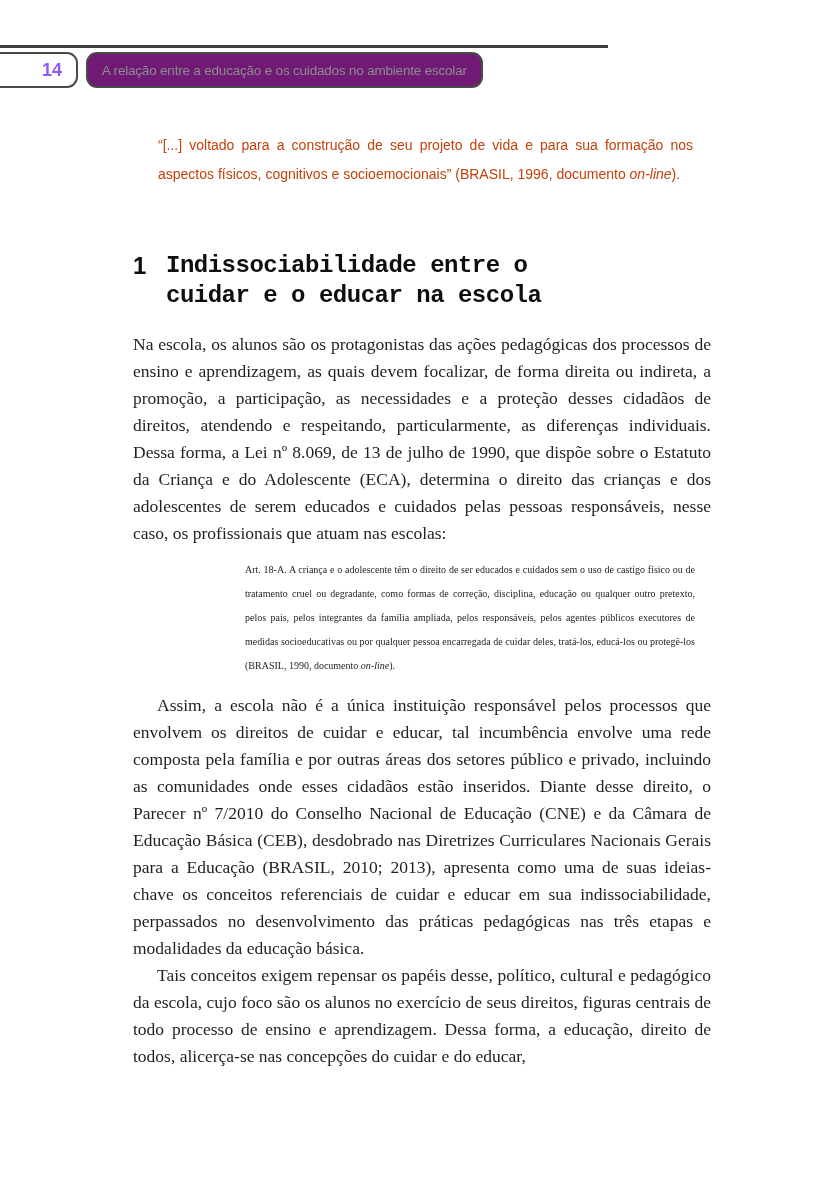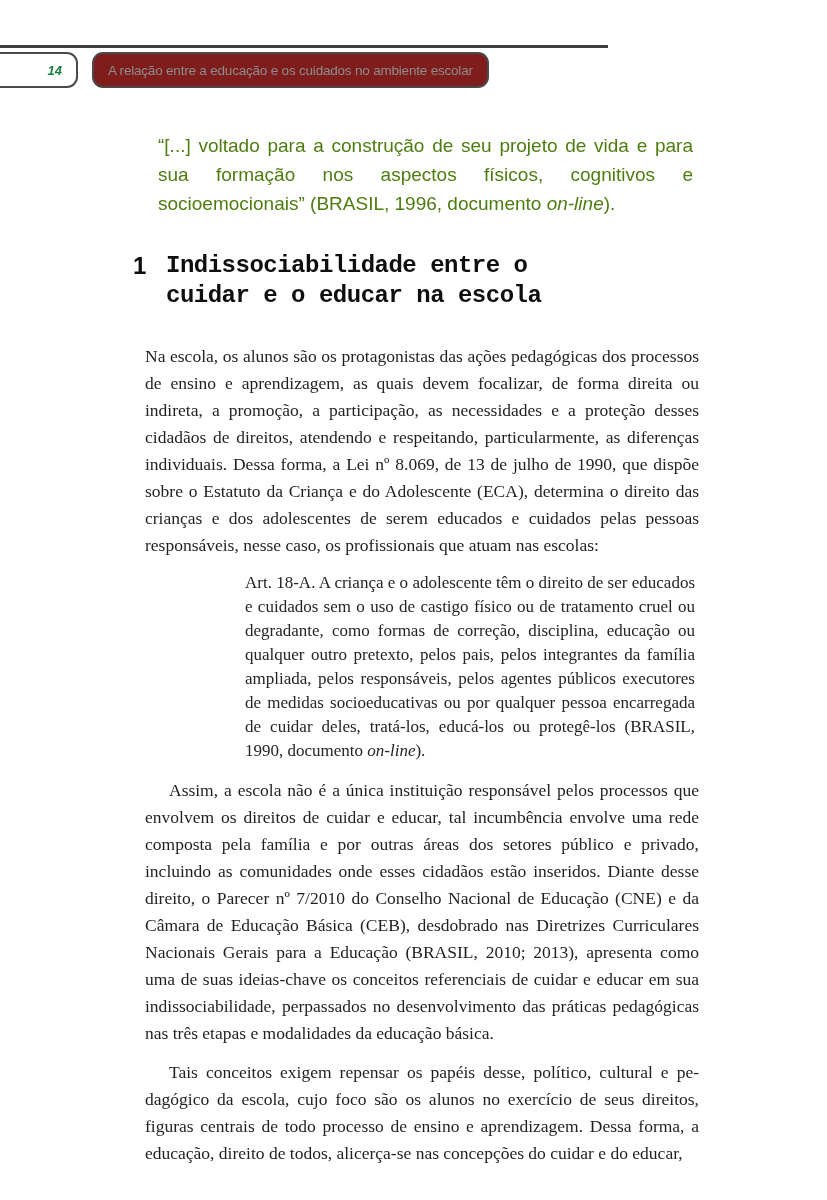--- a/index.html
+++ b/index.html
@@ -29,53 +29,52 @@
     border-radius: 11px;
     background: #ffffff;
     display: flex;
     align-items: center;
     justify-content: flex-end;
     padding-right: 14px;
   }
   .pagenum {
     font-family: "Liberation Sans", sans-serif;
     font-weight: bold;
-    font-size: 13px;
-    color: #15803d;
-    font-style: italic;
+    font-size: 18px;
+    color: #8b5cf6;
   }
   .running-title-box {
     position: absolute;
-    left: 92px; top: 52px;
+    left: 86px; top: 52px;
     height: 36px;
     box-sizing: border-box;
     border: 2.5px solid #4a4a4a;
     border-radius: 11px;
-    background: #7f1d1d;
+    background: #701a75;
     display: flex;
     align-items: center;
     padding: 0 14px;
   }
   .running-title {
     font-family: "Liberation Sans", sans-serif;
     font-size: 13.5px;
     letter-spacing: -0.2px;
     color: #8d8d8d;
     white-space: nowrap;
   }
 
   
   .opening-quote {
     position: absolute;
     left: 158px; top: 131px;
     width: 535px;
     font-family: "Liberation Sans", sans-serif;
-    font-size: 19px;
+    font-size: 14px;
     line-height: 29px;
-    color: #4d7c0f;
+    color: #c2410c;
     text-align: justify;
   }
   .opening-quote .it { font-style: italic; }
 
   
   .section-heading {
     position: absolute;
     left: 133px; top: 251px;
     display: flex;
     font-family: "Liberation Sans", sans-serif;
@@ -91,25 +90,25 @@
   
   .body-text {
     position: absolute;
     left: 133px; top: 331px;
     width: 578px;
     font-size: 17.5px;
     line-height: 27px;
     text-align: justify;
     color: #1f1f1f;
   }
-  .body-text p { margin: 12px; }
+  .body-text p { margin: 0; }
   .para-indent { text-indent: 24px; }
   .block-quote {
     margin: 11px 16px 14px 112px;
-    font-size: 17px;
+    font-size: 10px;
     line-height: 24px;
     text-align: justify;
     color: #242424;
   }
   .block-quote .it { font-style: italic; }
 </style>
 </head>
 <body>
 
 <div class="page">

